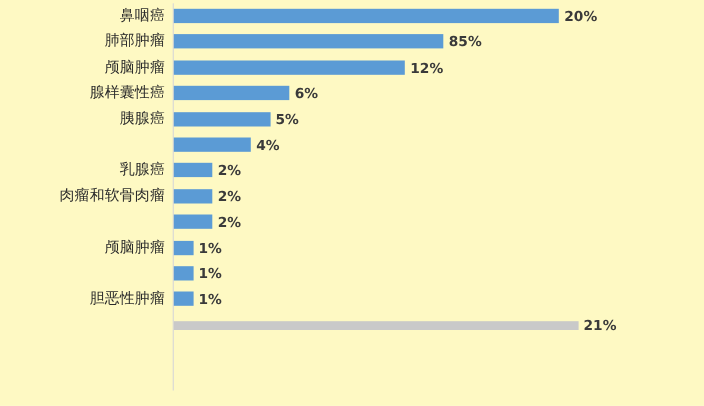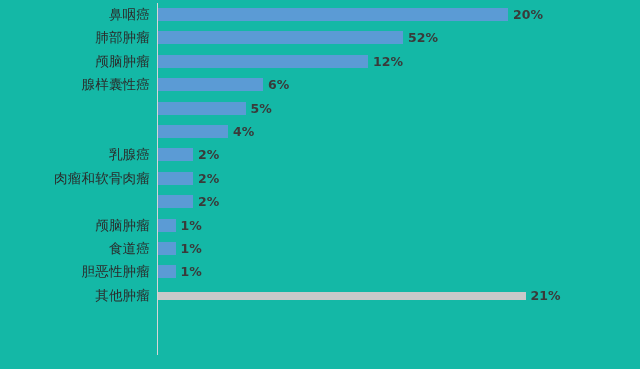--- a/index.html
+++ b/index.html
@@ -10,21 +10,21 @@
   body {
     width: 640px;
     height: 369px;
     overflow: hidden;
     font-family: "DejaVu Sans", "Liberation Sans", sans-serif;
   }
   #chart-root {
     position: relative;
     width: 640px;
     height: 369px;
-    background: #14b8a6;
+    background: #fef9c3;
   }
   
   .rows {
     position: absolute;
     left: 0;
     top: 3px;
     width: 640px;
   }
   .row {
     position: relative;
@@ -95,21 +95,21 @@
       <div class="bar-track">
         <div class="bar" style="width:350.0px"></div>
         <div class="val-label" style="left:355.0px">20%</div>
       </div>
     </div>
 
     <div class="row">
       <div class="cat-label">肺部肿瘤</div>
       <div class="bar-track">
         <div class="bar" style="width:245.0px"></div>
-        <div class="val-label" style="left:250.0px">52%</div>
+        <div class="val-label" style="left:250.0px">85%</div>
       </div>
     </div>
 
     <div class="row">
       <div class="cat-label">颅脑肿瘤</div>
       <div class="bar-track">
         <div class="bar" style="width:210.0px"></div>
         <div class="val-label" style="left:215.0px">12%</div>
       </div>
     </div>
@@ -117,20 +117,21 @@
 
     <div class="row">
       <div class="cat-label">腺样囊性癌</div>
       <div class="bar-track">
         <div class="bar" style="width:105.0px"></div>
         <div class="val-label" style="left:110.0px">6%</div>
       </div>
     </div>
 
     <div class="row">
+      <div class="cat-label">胰腺癌</div>
       <div class="bar-track">
         <div class="bar" style="width:87.5px"></div>
         <div class="val-label" style="left:92.5px">5%</div>
       </div>
     </div>
 
     <div class="row">
       <div class="bar-track">
         <div class="bar" style="width:70.0px"></div>
         <div class="val-label" style="left:75.0px">4%</div>
@@ -162,37 +163,35 @@
 
     <div class="row">
       <div class="cat-label">颅脑肿瘤</div>
       <div class="bar-track">
         <div class="bar" style="width:17.5px"></div>
         <div class="val-label" style="left:22.5px">1%</div>
       </div>
     </div>
 
     <div class="row">
-      <div class="cat-label">食道癌</div>
       <div class="bar-track">
         <div class="bar" style="width:17.5px"></div>
         <div class="val-label" style="left:22.5px">1%</div>
       </div>
     </div>
 
     <div class="row">
       <div class="cat-label">胆恶性肿瘤</div>
       <div class="bar-track">
         <div class="bar" style="width:17.5px"></div>
         <div class="val-label" style="left:22.5px">1%</div>
       </div>
     </div>
 
     <div class="row other">
-      <div class="cat-label">其他肿瘤</div>
       <div class="bar-track">
         <div class="bar" style="width:367.5px"></div>
         <div class="val-label" style="left:372.5px">21%</div>
       </div>
     </div>
 
   </div>
 </div>
 
 </body></html>

